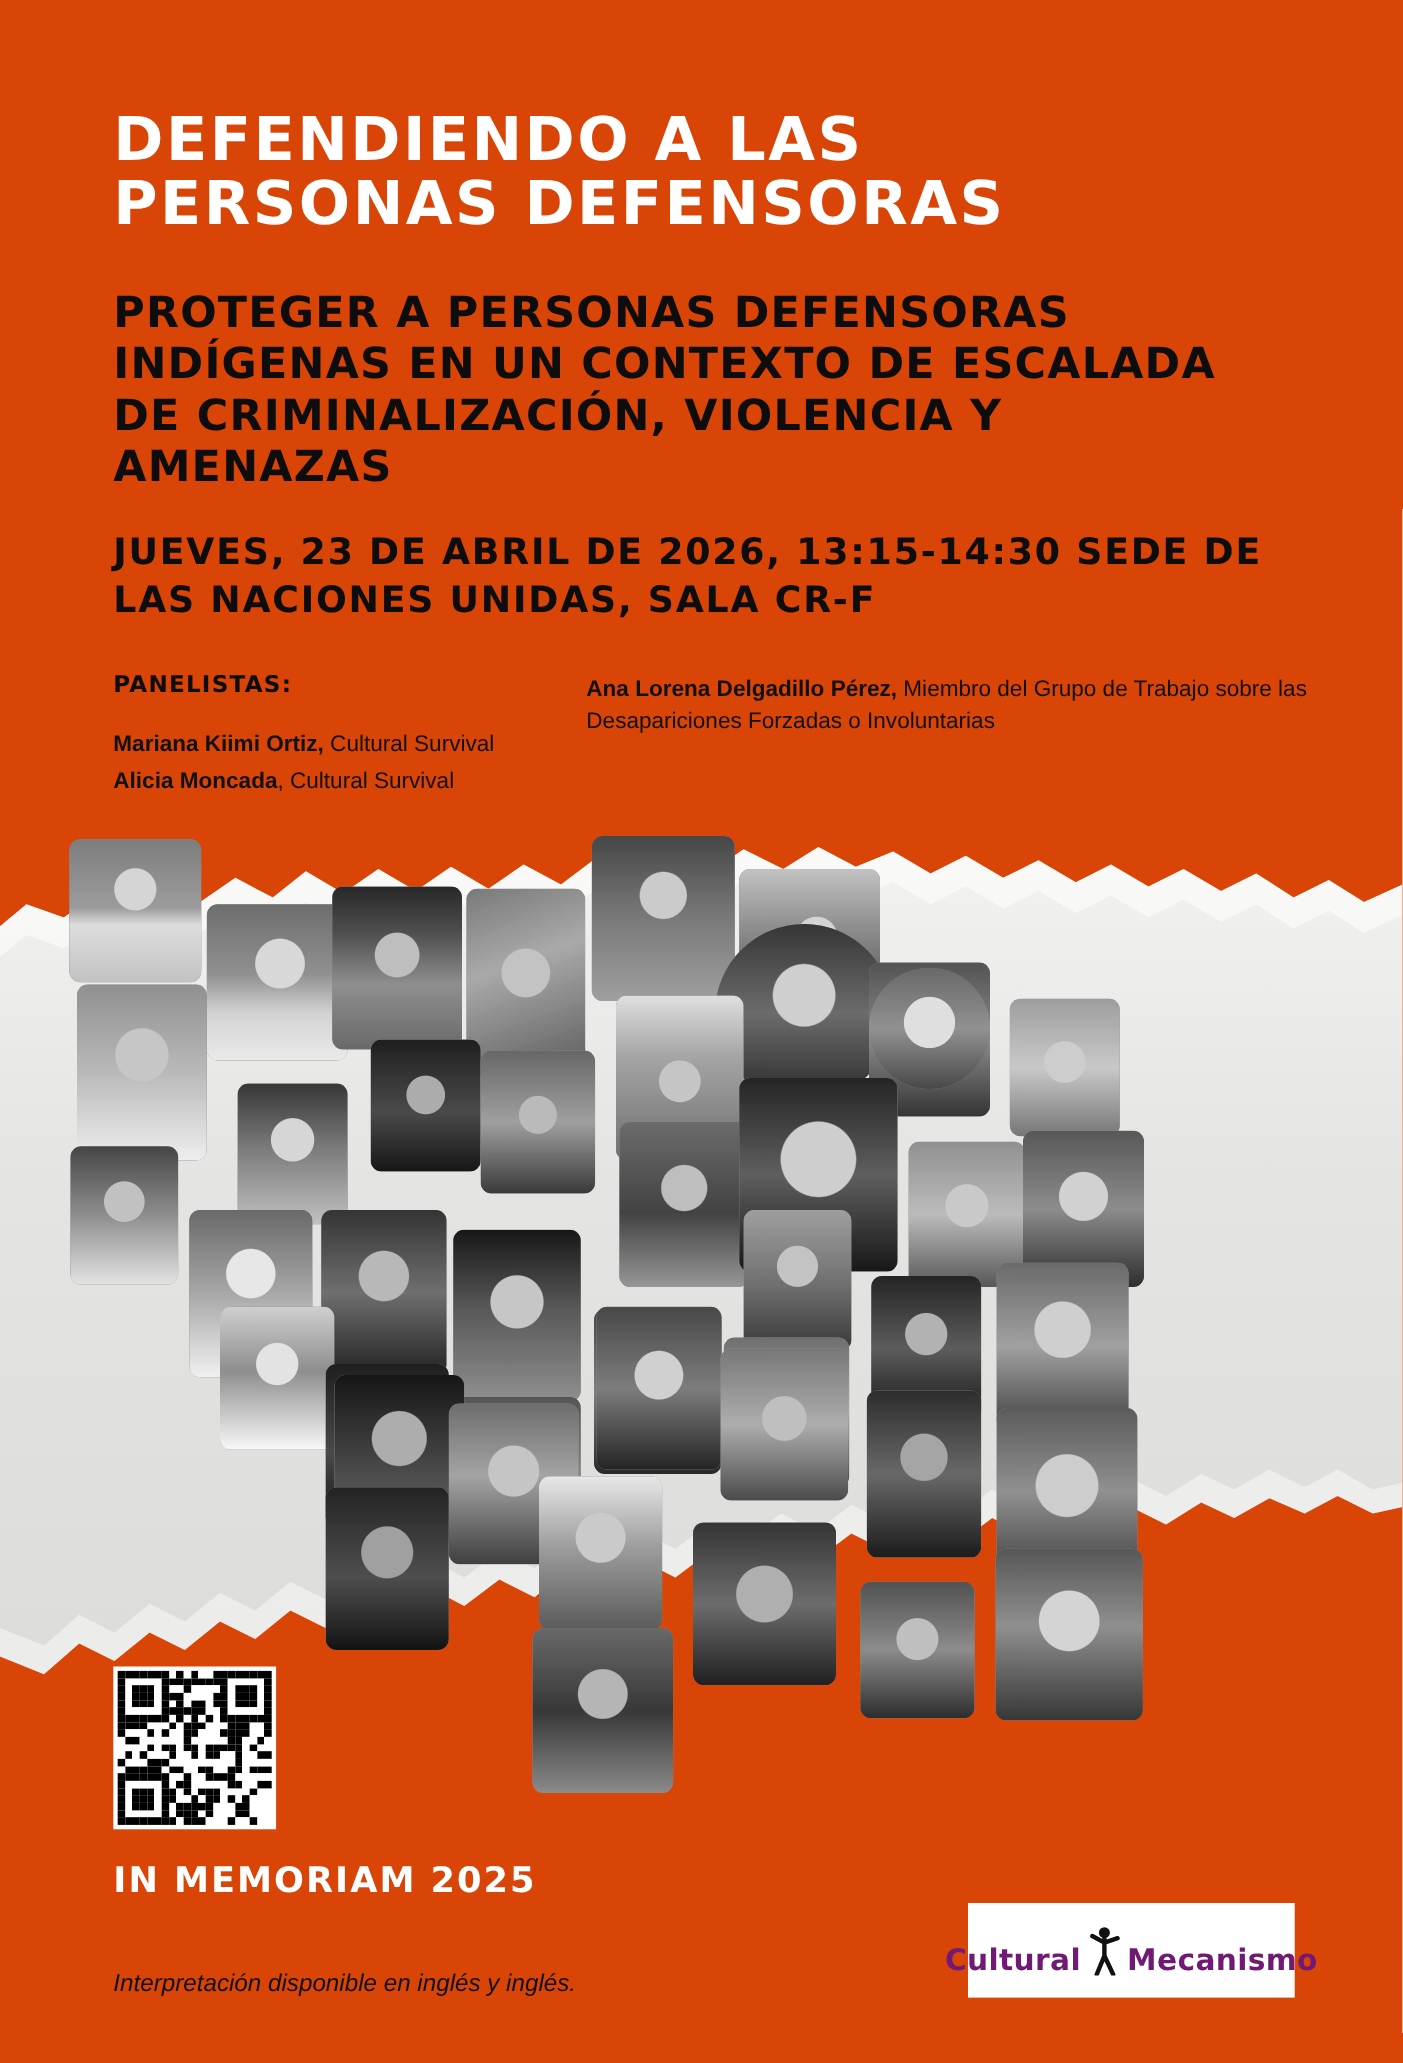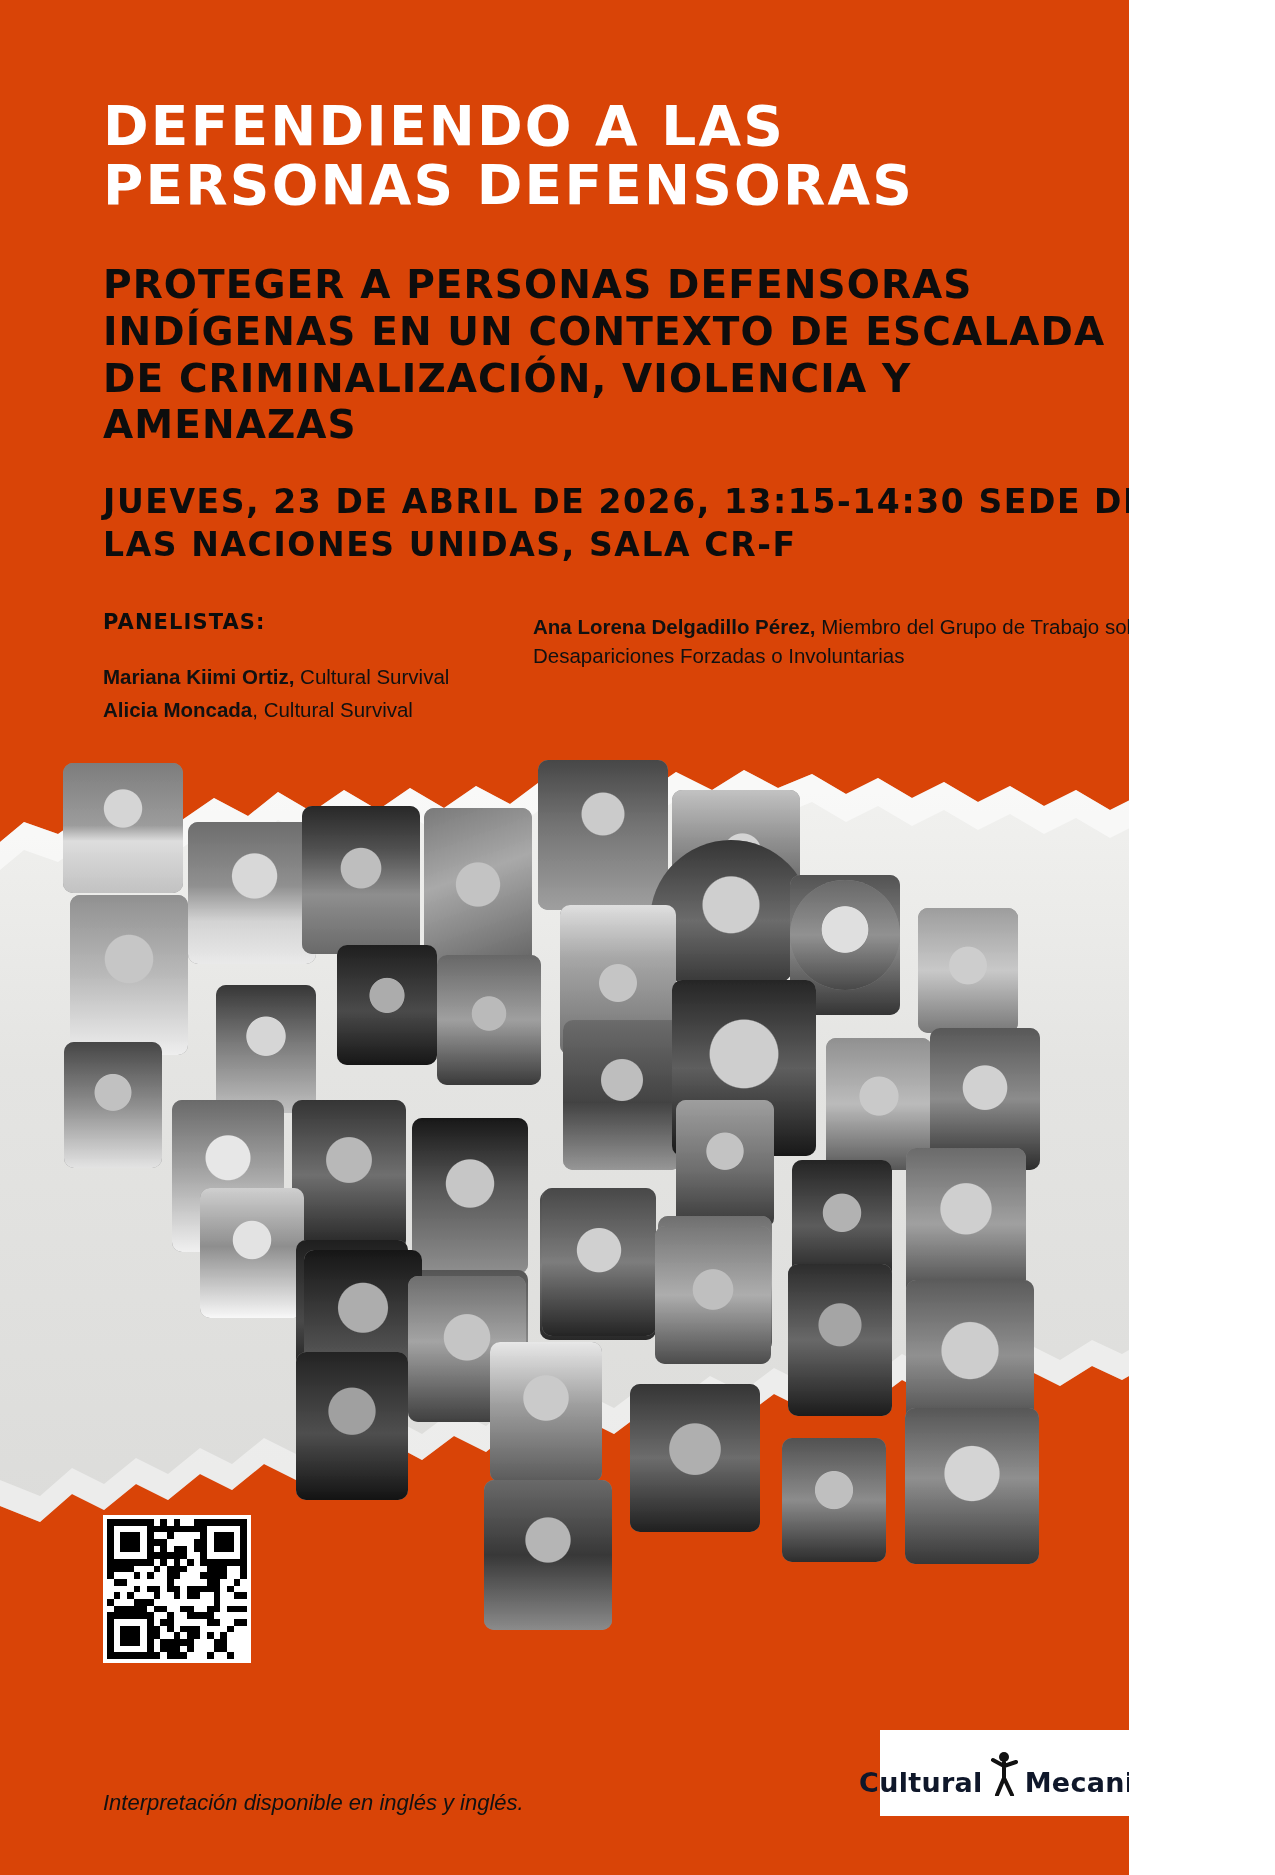--- a/index.html
+++ b/index.html
@@ -5,21 +5,21 @@
   html, body {
     margin: 0;
     padding: 0;
     background: #ffffff;
   }
   body {
     font-family: "Liberation Sans", sans-serif;
   }
   #poster {
     position: relative;
-    width: 1129px;
+    width: 1275px;
     height: 1875px;
     background: #d94407;
     overflow: hidden;
   }
 
   
   .text-area {
     position: absolute;
     left: 0; top: 0;
     width: 1275px;
@@ -187,21 +187,21 @@
     z-index: 5;
     display: flex;
     align-items: center;
     justify-content: center;
     gap: 6px;
   }
   .logo-text {
     font-family: "DejaVu Sans", sans-serif;
     font-weight: bold;
     font-size: 27px;
-    color: #0f172a;
+    color: #701a75;
     letter-spacing: 0.3px;
     margin-top: 18px;
   }
   .logo-mark {
     width: 30px;
     height: 46px;
     position: relative;
   }
 </style>
 </head>
@@ -987,20 +987,21 @@
         <i style="background: rgb(255, 255, 255);"></i>
         <i></i>
         <i style="background: rgb(255, 255, 255);"></i>
         <i style="background: rgb(255, 255, 255);"></i>
         <i></i>
         <i style="background: rgb(255, 255, 255);"></i>
         <i style="background: rgb(255, 255, 255);"></i>
       </div>
   </div>
 
+  <div class="memoriam">IN MEMORIAM 2025</div>
   <div class="interp">Interpretación disponible en inglés y inglés.</div>
 
   <div class="logo">
     <span class="logo-text">Cultural</span>
     <span class="logo-mark">
       <svg width="30" height="46" viewBox="0 0 30 46" xmlns="http://www.w3.org/2000/svg">
         <circle cx="15" cy="7" r="5" fill="#111"></circle>
         <path d="M15 12 L15 28 M15 16 L4 10 M15 16 L27 12 M15 28 L8 45 M15 28 L23 45" stroke="#111" stroke-width="4" fill="none" stroke-linecap="round"></path>
       </svg>
     </span>

